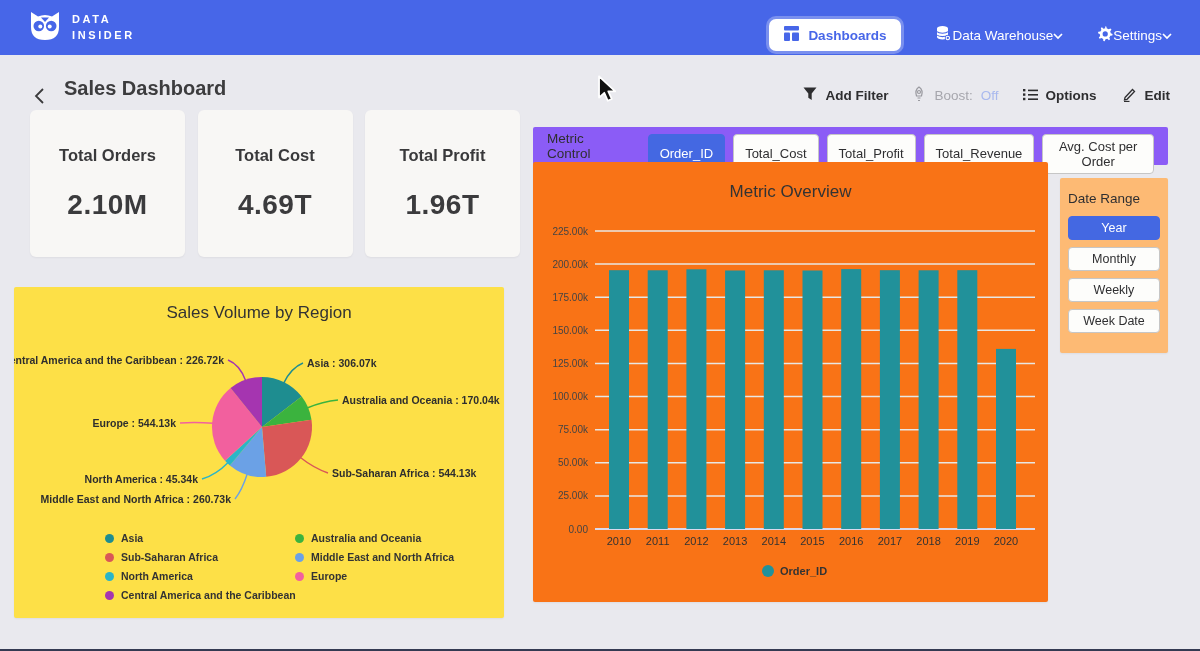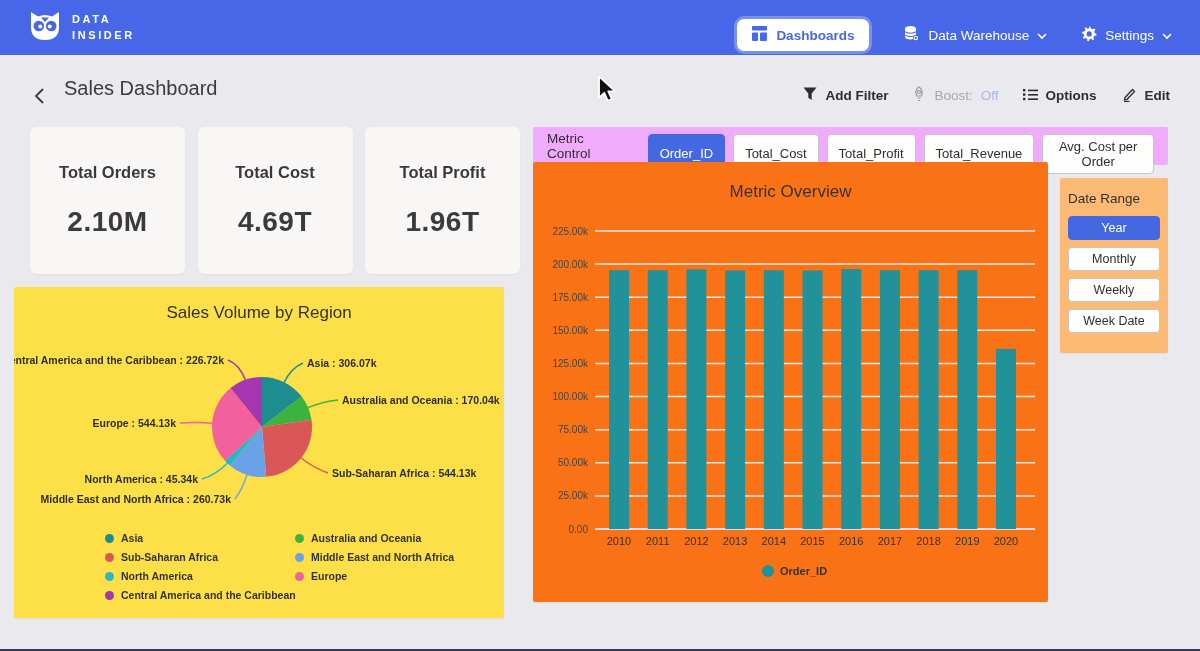--- a/index.html
+++ b/index.html
@@ -12,46 +12,46 @@
   .topbar { position:absolute; top:0; left:0; right:0; height:55px; background:#4766e8;
             display:flex; align-items:center; justify-content:space-between;
             padding:0 28px 0 28px; box-sizing:border-box; }
   .brand { display:flex; align-items:center; gap:10px; }
   .brand-text { display:flex; flex-direction:column; color:#fff; font-size:11px;
                 font-weight:bold; letter-spacing:2.6px; line-height:1.45; }
   .topnav { display:flex; align-items:center; gap:34px; }
   .pill { display:flex; align-items:center; gap:9px; background:#fff; color:#4766e8;
           border:none; border-radius:7px; padding:7px 15px; font-weight:bold; font-size:13.5px;
           box-shadow:0 0 0 3px rgba(255,255,255,.28); }
-  .navitem { display:flex; align-items:center; gap:8px; background:none; border:none;
+  .navitem { display:flex; align-items:center; background:none; border:none;
              color:#fff; font-size:13.5px; font-weight:500; padding:0; }
 
   
   .subheader { position:absolute; top:55px; left:0; right:0; height:66px;
                display:flex; align-items:center; padding:0 30px; box-sizing:border-box; }
   .back-btn { background:none; border:none; padding:2px; display:flex; align-items:center; }
-  .page-title { font-size:20px; font-weight:400; color:#3c3c3e; margin:0 0 0 14px; }
+  .page-title { font-size:20px; font-weight:700; color:#3c3c3e; margin:0 0 0 14px; }
   .actions { margin-left:auto; display:flex; align-items:center; gap:24px; }
   .action-btn { display:flex; align-items:center; gap:8px; background:none; border:none;
                 font-size:13.5px; font-weight:600; color:#2e2e30; padding:0; }
   .action-btn.boost { font-weight:400; }
   .boost-label { color:#a6a6ad; }
   .boost-state { color:#a9b9ee; }
 
   
-  .kpi-card { position:absolute; top:127px; width:155px; height:147px; background:#f8f7f5;
+  .kpi-card { position:absolute; top:110px; width:155px; height:147px; background:#f8f7f5;
               border-radius:6px; box-shadow:0 1px 2px rgba(0,0,0,.05);
               display:flex; flex-direction:column; align-items:center; justify-content:center;
               gap:24px; }
   .kpi-label { font-size:16.5px; font-weight:600; color:#39393b; }
   .kpi-value { font-size:28px; font-weight:bold; color:#3b3b3d; letter-spacing:.5px; }
 
   
   .metric-bar { position:absolute; left:533px; top:127px; width:635px; height:38px;
-                background:#f0abfc; border-radius:2px; display:flex; align-items:center;
+                background:#8b5cf6; border-radius:2px; display:flex; align-items:center;
                 padding:0 14px; box-sizing:border-box; gap:8px; }
   .metric-label { font-size:13.5px; color:#2f2f31; margin-right:13px; }
   .m-btn { font-size:13px; padding:4px 11px; border:1px solid #c6c6c6; border-radius:4px;
            background:#fdfdfb; color:#2f2f31; }
   .m-btn.selected { background:#4468e2; border-color:#4468e2; color:#fff; }
 
   
   .bar-card { position:absolute; left:533px; top:162px; width:515px; height:440px;
               background:#f97316; border-radius:2px; box-shadow:0 1px 2px rgba(0,0,0,.05); }
   .bar-card h2 { position:absolute; top:20px; left:0; width:100%; text-align:center;

